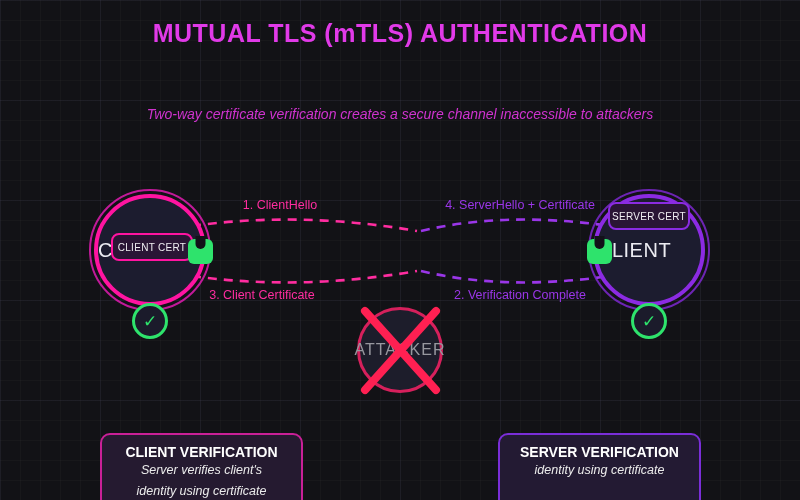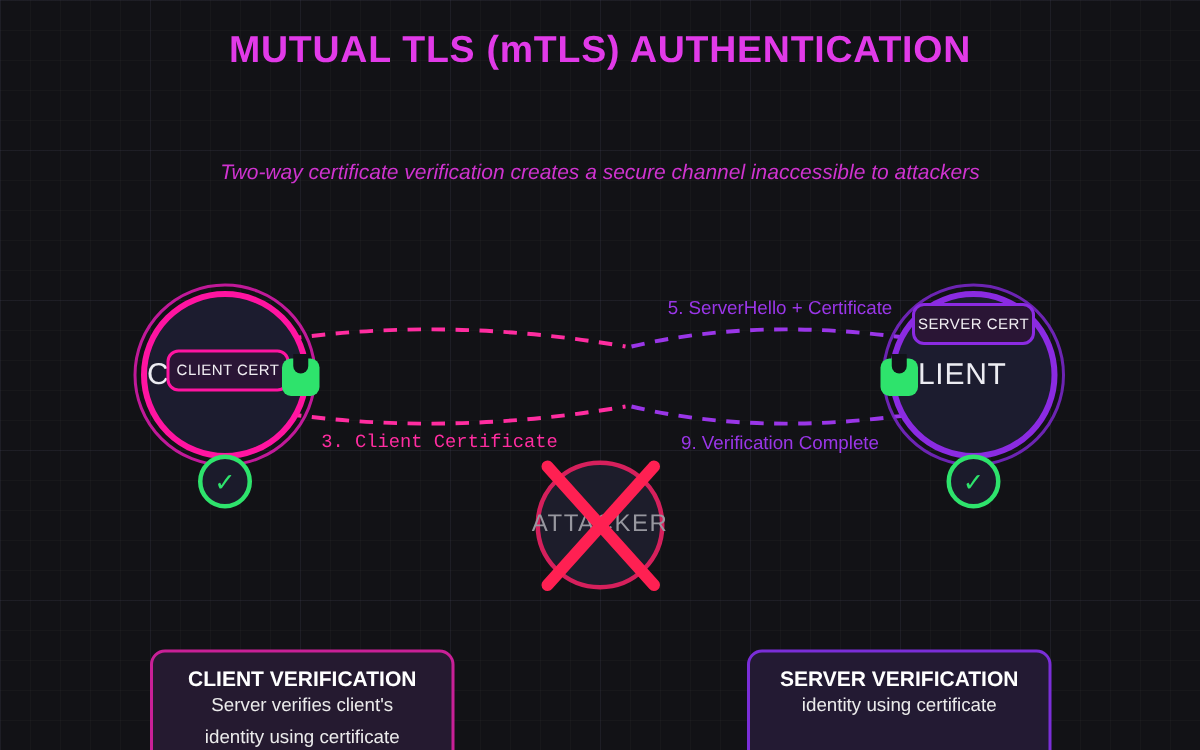--- a/index.html
+++ b/index.html
@@ -57,37 +57,37 @@
   }
   .check.client { left: 132px; top: 303px; }
   .check.server { left: 631px; top: 303px; }
   .msg-label {
     position: absolute; text-align: center; font-size: 12.5px; z-index: 2;
   }
   .msg-label.pink { color: #ff2da0; }
   .msg-label.purple { color: #9a36e8; }
   .msg-1 { left: 190px; top: 198px; width: 180px; }
   .msg-2 { left: 415px; top: 198px; width: 210px; }
-  .msg-3 { left: 203px; top: 288px; width: 180px; font-family: Liberation Mono, monospace; }
+  .msg-3 { left: 172px; top: 288px; width: 180px; }
   .msg-4 { left: 415px; top: 288px; width: 210px; }
   .attacker {
     position: absolute; left: 357px; top: 307px; width: 86px; height: 86px;
     border-radius: 50%; border: 3px solid #d6205c; background: #1d1d2b;
     display: flex; align-items: center; justify-content: center; z-index: 2;
   }
   .attacker-label { color: #97979f; font-size: 16px; letter-spacing: 1px; }
   svg.cross { position: absolute; left: 352px; top: 302px; z-index: 3; }
   .vbox {
     position: absolute; top: 400px; width: 203px; height: 79px;
     border-radius: 10px; text-align: center; z-index: 2; margin-top: 33px;
   }
   .vbox.client { left: 100px; background: #251a30; border: 2px solid #c92097; }
   .vbox.server { left: 498px; background: #231a33; border: 2px solid #7a2ed8; text-align: center; }
   .vbox-title { margin-top: 9px; color: #ffffff; font-size: 14px; font-weight: 700; }
-  .vbox-line { color: #ebebeb; font-size: 12.5px; line-height: 21px; }
+  .vbox-line { color: #ebebeb; font-size: 12.5px; line-height: 21px; font-style: italic; }
   .vbox-line:first-of-type { margin-top: 6px; }
 </style>
 </head>
 <body>
 
 <div class="canvas">
 
   <div class="title">MUTUAL TLS (mTLS) AUTHENTICATION</div>
   <div class="subtitle">Two-way certificate verification creates a secure channel inaccessible to attackers</div>
 
@@ -123,23 +123,24 @@
   <span class="lock server">
     <svg width="27" height="29" viewBox="0 0 27 29">
       <rect x="1" y="3" width="25" height="25" rx="6" fill="#2ee36c"></rect>
       <rect x="8.5" y="-4" width="10" height="17" rx="5" fill="#121219"></rect>
     </svg>
   </span>
   <div class="check server">
     <span>✓</span>
   </div>
 
-  <div class="msg-label purple msg-2">5. ServerHello + Certificate</div>
+  <div class="msg-label pink msg-1">1. ClientHello</div>
+  <div class="msg-label purple msg-2">4. ServerHello + Certificate</div>
   <div class="msg-label pink msg-3">3. Client Certificate</div>
-  <div class="msg-label purple msg-4">9. Verification Complete</div>
+  <div class="msg-label purple msg-4">2. Verification Complete</div>
 
   <div class="attacker">
     <span class="attacker-label">ATTACKER</span>
   </div>
   <svg class="cross" width="96" height="96">
     <line x1="13" y1="9" x2="84" y2="88" stroke="#ff2052" stroke-width="8" stroke-linecap="round"></line>
     <line x1="84" y1="9" x2="13" y2="88" stroke="#ff2052" stroke-width="8" stroke-linecap="round"></line>
   </svg>
 
   <div class="vbox client">

